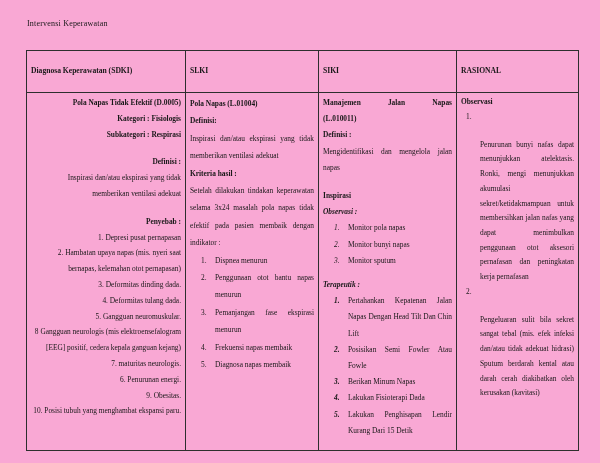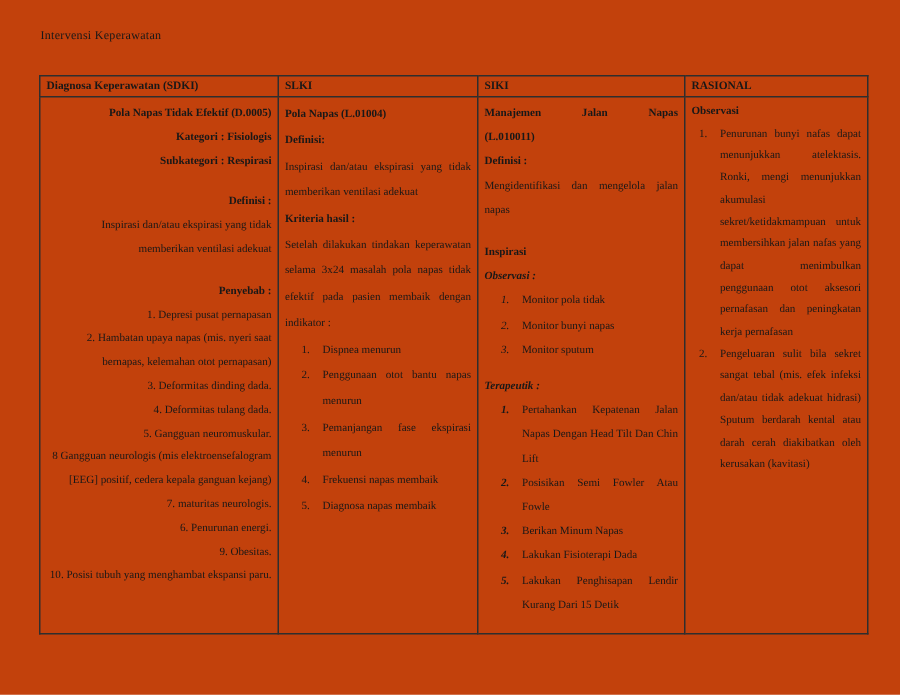--- a/index.html
+++ b/index.html
@@ -1,23 +1,23 @@
 <!DOCTYPE html>
 <html><head>
 <meta charset="utf-8">
 <style>
   html,body{margin:0;padding:0;}
   body{width:600px;height:463px;background:#ffffff;overflow:hidden;
        font-family:"Liberation Serif","DejaVu Serif",serif;color:#181818;}
-  .page{position:relative;width:600px;height:463px;background:#c2410c;}
+  .page{position:relative;width:600px;height:463px;background:#f9a8d4;}
   .doc-title{position:absolute;left:27px;top:19px;font-size:8px;letter-spacing:.2px;}
   table.tbl{position:absolute;left:26px;top:50px;width:552px;border-collapse:collapse;
             table-layout:fixed;}
   .tbl th,.tbl td{border:1px solid #2e2e2e;vertical-align:top;overflow:hidden;
-                  padding:1px 4px;text-align:left;}
+                  padding:15px 4px;text-align:left;}
   .tbl th{height:11px;font-size:7.6px;font-weight:bold;white-space:nowrap;}
   .tbl td{height:355px;font-size:7.4px;padding:2px 4px 0 4px;}
   p{margin:0;}
   .b{font-weight:bold;}
   .bi{font-weight:bold;font-style:italic;}
   .j{text-align:justify;}
   
   .c1 p{line-height:15.8px;text-align:right;}
   .c2 p,.c2 .li{line-height:17.4px;}
   .c3 p,.c3 .li{line-height:16.2px;}
@@ -28,21 +28,21 @@
   .siki-head{font-weight:bold;text-align:justify;text-align-last:justify;}
   
   .li{display:flex;}
   .li .n{flex:none;width:14px;}
   .li .t{flex:1;text-align:justify;overflow-wrap:break-word;}
   .c2 .list{padding-left:11px;}
   .c3 .list{padding-left:11px;}
   .c4 .list{padding-left:5px;}
   .n-i{font-style:italic;}
   .n-bi{font-style:italic;font-weight:bold;}
-  .c4 .li .t{overflow-wrap:anywhere;}
+  .c4 .li .t{overflow-wrap:anywhere;margin-top:28px;}
 </style>
 </head>
 <body>
 
 <div class="page">
 
   <div class="doc-title">Intervensi Keperawatan</div>
 
   <table class="tbl">
     <colgroup>
@@ -116,21 +116,21 @@
         <td class="c3">
           <p class="siki-head"><span>Manajemen Jalan Napas</span><br><span class="b">(L.010011)</span></p>
           <p class="b">Definisi :</p>
           <p class="j">Mengidentifikasi dan mengelola jalan napas</p>
           <div class="gap-m"></div>
           <p class="b">Inspirasi</p>
           <p class="bi">Observasi :</p>
           <div class="list">
             <div class="li">
               <span class="n n-i">1.</span>
-              <span class="t">Monitor pola tidak</span>
+              <span class="t">Monitor pola napas</span>
             </div>
             <div class="li">
               <span class="n n-i">2.</span>
               <span class="t">Monitor bunyi napas</span>
             </div>
             <div class="li">
               <span class="n n-i">3.</span>
               <span class="t">Monitor sputum</span>
             </div>
           </div>

